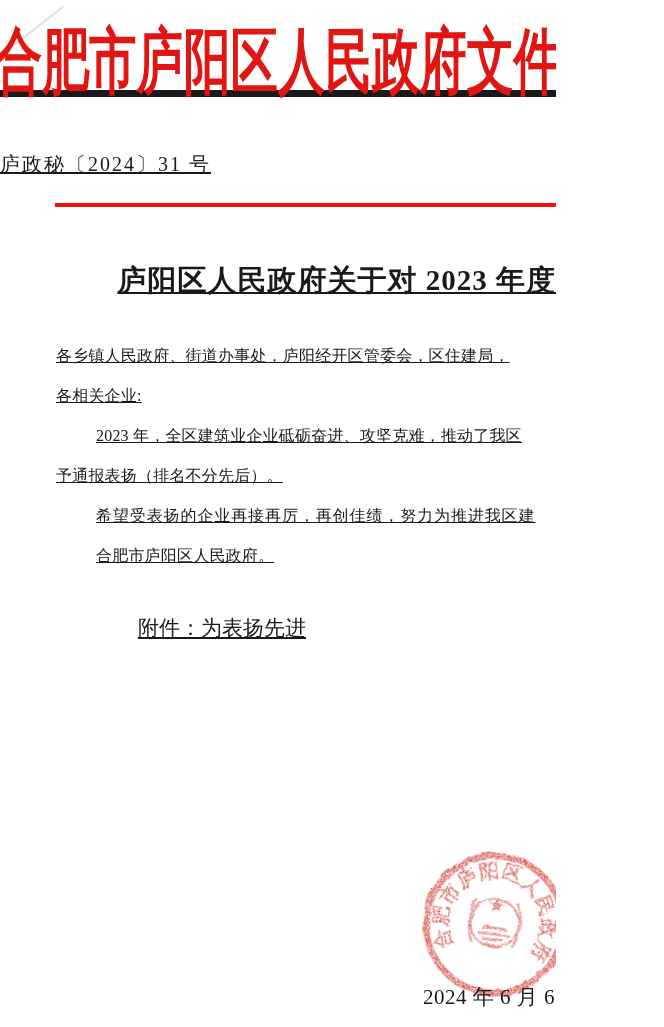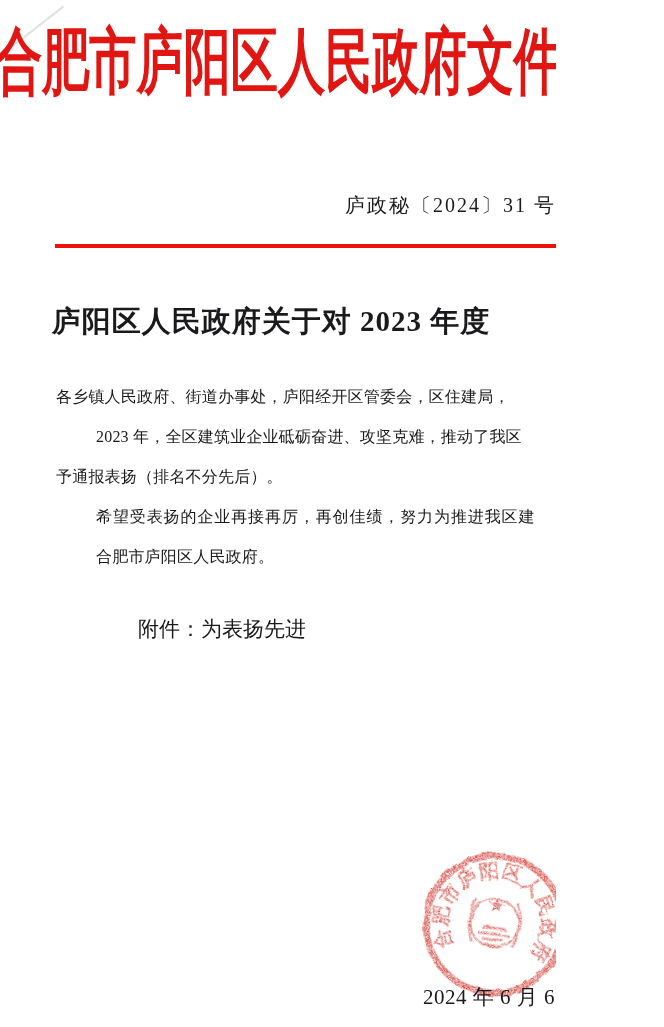--- a/index.html
+++ b/index.html
@@ -4,33 +4,34 @@
 <style>
   :root{
     --header-red:#e11511; --rule-red:#ee1208; --seal-red:#d0342b;
     --text-color:#1a1a1c; --page-bg:#ffffff;
   }
   html,body{margin:0;padding:0;background:#fff;}
   .page{
     position:relative;width:556px;height:1027px;overflow:hidden;
     background:var(--page-bg);color:var(--text-color);
     font-family:"Liberation Serif","DejaVu Serif",serif;
+    text-decoration:underline;
   }
   
   .corner-mark{position:absolute;left:-8px;top:30px;width:80px;height:2px;
     background:#c6c9cc;transform:rotate(-38deg);opacity:.55;}
   
   .doc-header{margin-top:16px;height:92px;display:flex;justify-content:center;align-items:center;}
   .doc-header .stretch{
     font-size:72px;font-weight:700;line-height:1;white-space:nowrap;
     color:var(--header-red);transform:scaleX(0.655);
   }
-  .doc-number{margin-top:84px;text-align:right;font-size:20px;letter-spacing:2px;}
+  .doc-number{margin-top:43px;text-align:left;font-size:20px;letter-spacing:2px;}
   .red-rule{margin:25px 0 0 55px;width:560px;height:4px;background:var(--rule-red);}
-  .title{margin:55px 14px 0 0;text-align:center;font-size:29px;font-weight:700;
+  .title{margin:55px 0 0 0;text-align:right;font-size:29px;font-weight:700;
     line-height:37px;letter-spacing:1px;}
   .title .t-line{display:block;}
   .body-text{margin:37px 0 0 56px;width:580px;font-size:16px;line-height:40px;}
   .line{margin:0;white-space:nowrap;letter-spacing:0.2px;}
   .indent{text-indent:40px;}
   .sq{letter-spacing:-0.7px;}       
   .wide{letter-spacing:0.9px;}      
   .attachment{margin:32px 0 0 56px;font-size:21px;line-height:40px;
     text-indent:82px;white-space:nowrap;}
   .seal{position:absolute;left:421px;top:851px;width:147px;height:147px;z-index:1;}
@@ -55,20 +56,21 @@
   <div class="doc-number">庐政秘〔2024〕31 号</div>
 
   <div class="red-rule"></div>
 
   <h1 class="title">
     <span class="t-line">庐阳区人民政府关于对 2023 年度</span>
   </h1>
 
   <div class="body-text">
     <p class="line">各乡镇人民政府、街道办事处，庐阳经开区管委会，区住建局，</p>
+    <p class="line">各相关企业:</p>
     <p class="line indent">2023 年，全区建筑业企业砥砺奋进、攻坚克难，推动了我区</p>
     <p class="line">予通报表扬（排名不分先后）。</p>
     <p class="line indent wide">希望受表扬的企业再接再厉，再创佳绩，努力为推进我区建</p>
     <p class="line indent">合肥市庐阳区人民政府。</p>
   </div>
 
   <p class="attachment">附件：为表扬先进</p>
 
   <div class="seal">
     <svg width="147" height="147" viewBox="0 0 200 200">

